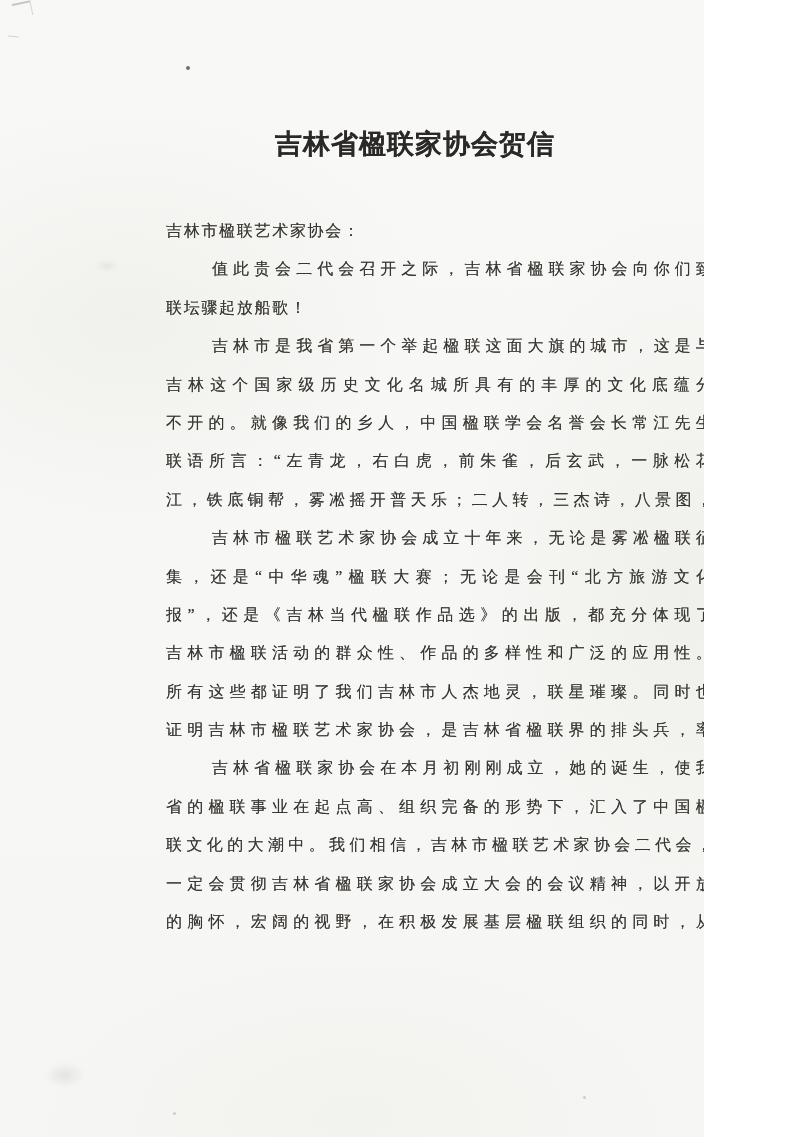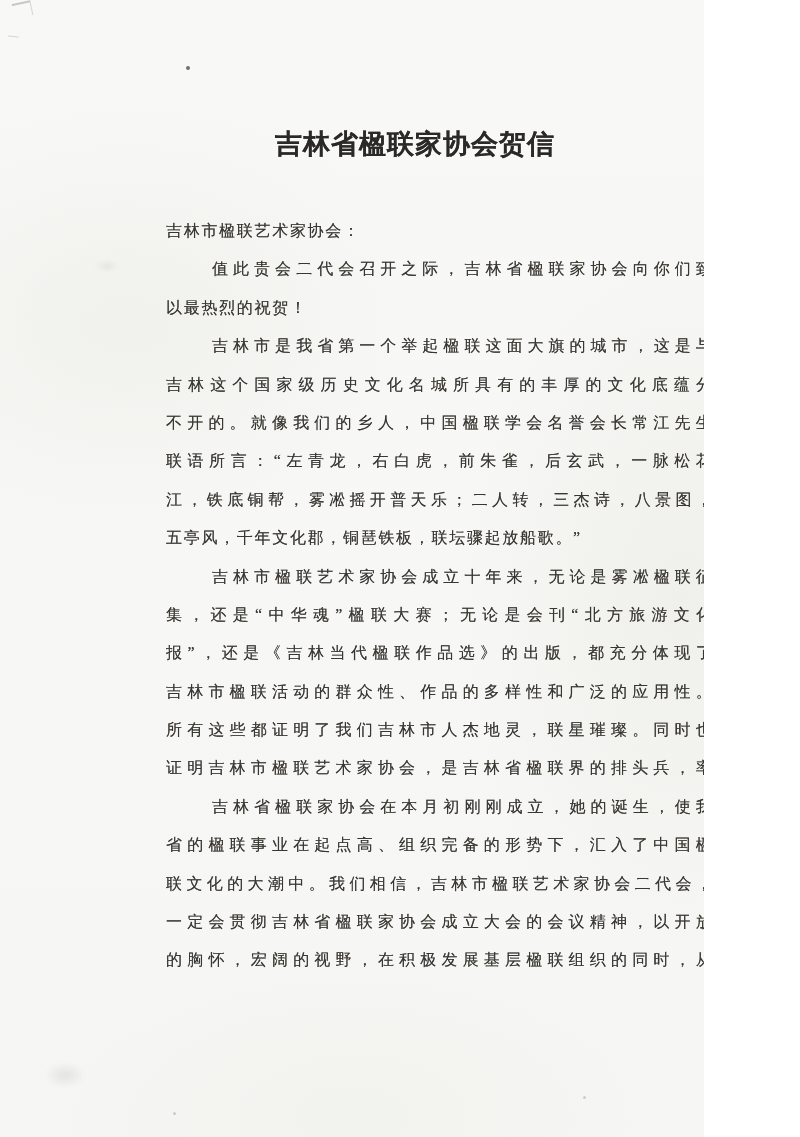--- a/index.html
+++ b/index.html
@@ -110,21 +110,21 @@
         <span>楹</span>
         <span>联</span>
         <span>家</span>
         <span>协</span>
         <span>会</span>
         <span>向</span>
         <span>你</span>
         <span>们</span>
         <span>致</span>
       </div>
-      <div class="line end">以最热烈的祝贺！</div>
+      <div class="line end">联坛骤起放船歌！</div>
       <div class="line fill indent">
         <span>吉</span>
         <span>林</span>
         <span>市</span>
         <span>是</span>
         <span>我</span>
         <span>省</span>
         <span>第</span>
         <span>一</span>
         <span>个</span>
@@ -249,21 +249,20 @@
         <span>，</span>
         <span>三</span>
         <span>杰</span>
         <span>诗</span>
         <span>，</span>
         <span>八</span>
         <span>景</span>
         <span>图</span>
         <span>，</span>
       </div>
-      <div class="line end">五亭风，千年文化郡，铜琶铁板，联坛骤起放船歌。”</div>
       <div class="line fill indent">
         <span>吉</span>
         <span>林</span>
         <span>市</span>
         <span>楹</span>
         <span>联</span>
         <span>艺</span>
         <span>术</span>
         <span>家</span>
         <span>协</span>

